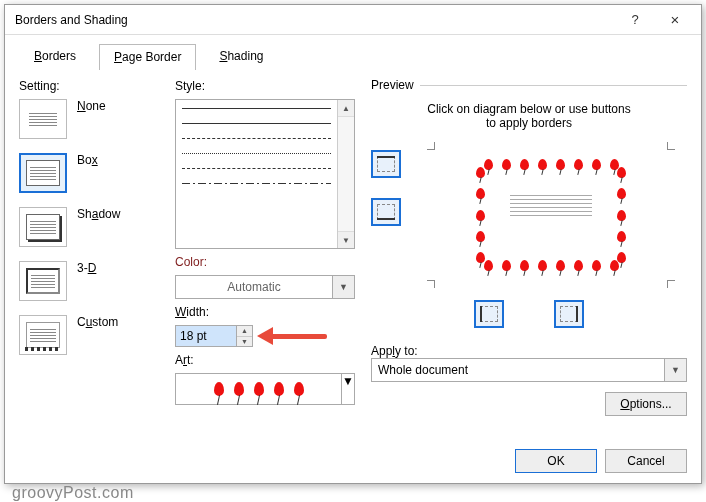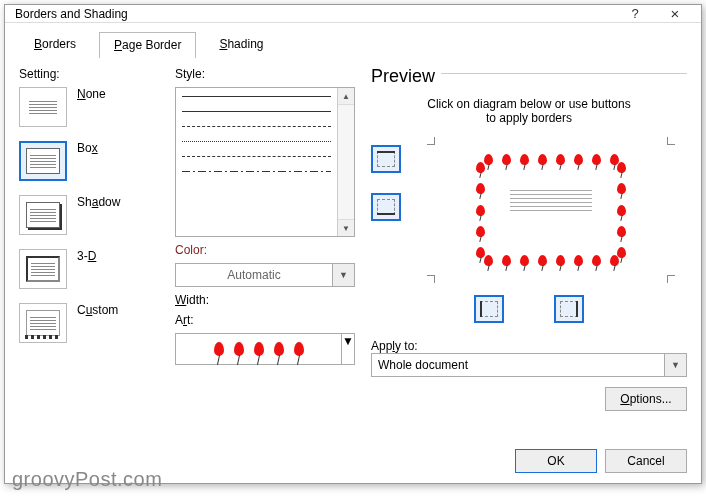--- a/index.html
+++ b/index.html
@@ -16,21 +16,21 @@
   }
   .dialog {
     position: absolute;
     left: 4px; top: 4px;
     width: 698px; height: 480px;
     border: 1px solid #999;
     background: #fff;
     box-shadow: 2px 2px 8px rgba(0,0,0,0.3);
   }
   .titlebar {
-    height: 18px;
+    height: 30px;
     display: flex;
     align-items: center;
     padding: 0 6px 0 10px;
     background: #fff;
     border-bottom: 1px solid #ddd;
   }
   .titlebar .title { flex: 1; font-size: 12px; }
   .titlebar .tbtn {
     width: 40px; height: 28px;
     display: flex; align-items: center; justify-content: center;
@@ -200,21 +200,21 @@
   }
 
   
   .col-preview { flex:1; display:flex; flex-direction:column;}
   .fieldset-label{
     border-top:1px solid #ccc; position:relative;
     margin-top:6px; padding-top:0;
   }
   .fieldset-label .lg{
     position:relative; top:-8px; background:#fff;
-    padding:0 6px 0 0; font-size:18px;
+    padding:0 6px 0 0; font-size:12px;
   }
   .preview-hint{
     text-align:center; font-size:12px; margin:2px 0 10px 0;
   }
   .preview-area{
     display:flex; gap:6px; height:150px;
   }
   .pv-left{
     width:38px; display:flex; flex-direction:column; gap:20px; padding-top:10px;
   }
@@ -291,23 +291,23 @@
     border:1px solid #aaa; background:#eee;
     display:flex; align-items:center; justify-content:center;
     padding:0 12px; cursor:pointer;
   }
   .btn.primary{ border:1px solid #1a6fd6;}
   .footer{
     position:absolute; right:14px; bottom:10px;
     display:flex; gap:8px;
   }
   .watermark{
-    position:absolute; left:12px; bottom:11px;
+    position:absolute; left:12px; bottom:0;
     font-family: "Segoe UI", sans-serif;
-    font-size:20px; color:#888; letter-spacing:0.5px;
+    font-size:16px; color:#888; letter-spacing:0.5px;
   }
   .underline{text-decoration:underline;}
 </style>
 </head>
 <body>
 
 <div class="dialog">
 
   <div class="titlebar">
     <div class="title">Borders and Shading</div>
@@ -417,20 +417,33 @@
         </div>
       </div>
 
       <div class="lbl disabled">Color:</div>
       <div class="dropdown">
         <div class="val">Automatic</div>
         <div class="ddbtn">▼</div>
       </div>
 
       <div class="lbl"><span class="underline">W</span><span>idth:</span></div>
+      <div class="width-row">
+        <div class="width-input">
+          <div class="wval">18 pt</div>
+          <div class="spinners">
+            <div class="spin">▲</div>
+            <div class="spin">▼</div>
+          </div>
+        </div>
+        <div class="arrow-callout">
+          <div class="head"></div>
+            <div class="shaft"></div>
+        </div>
+      </div>
 
       <div class="lbl"><span>A</span><span class="underline">r</span><span>t:</span></div>
       <div class="art-box">
         <div class="artcontent">
           <div class="balloon"></div>
           <div class="balloon"></div>
           <div class="balloon"></div>
           <div class="balloon"></div>
           <div class="balloon"></div>
         </div>

